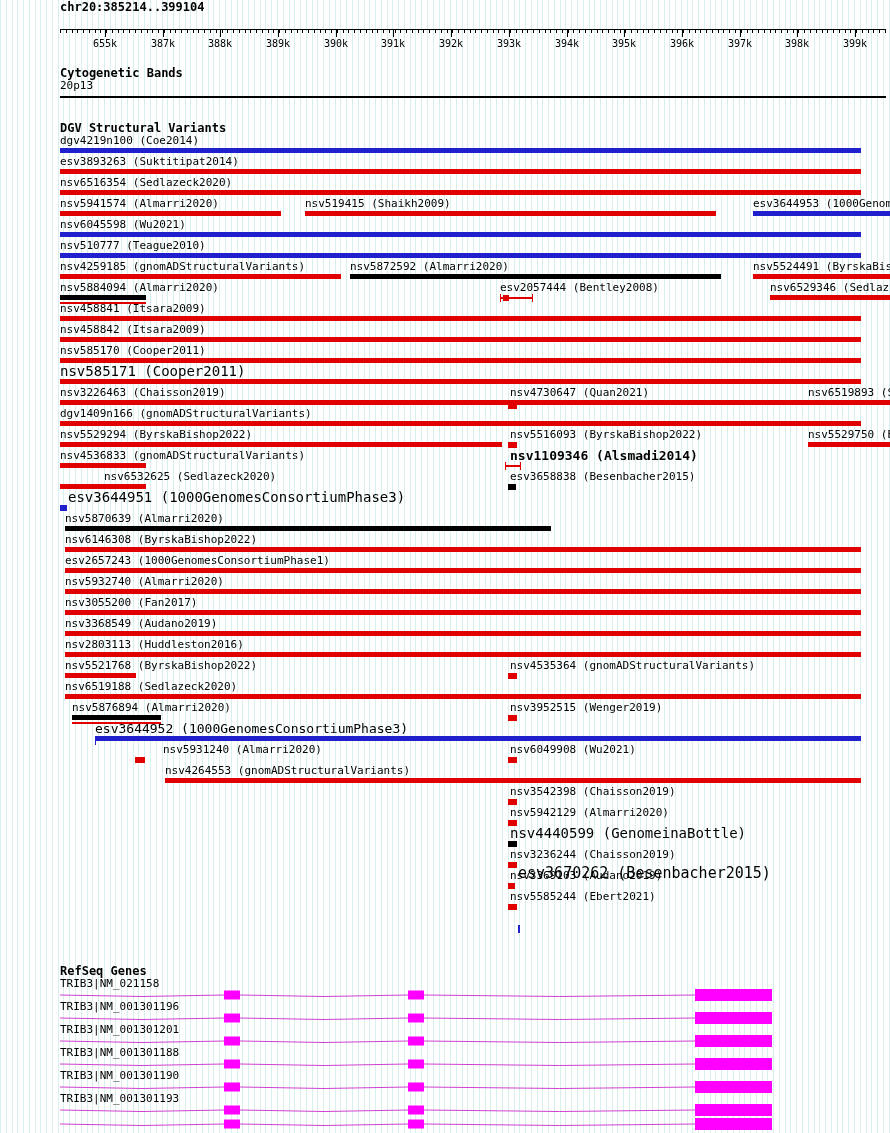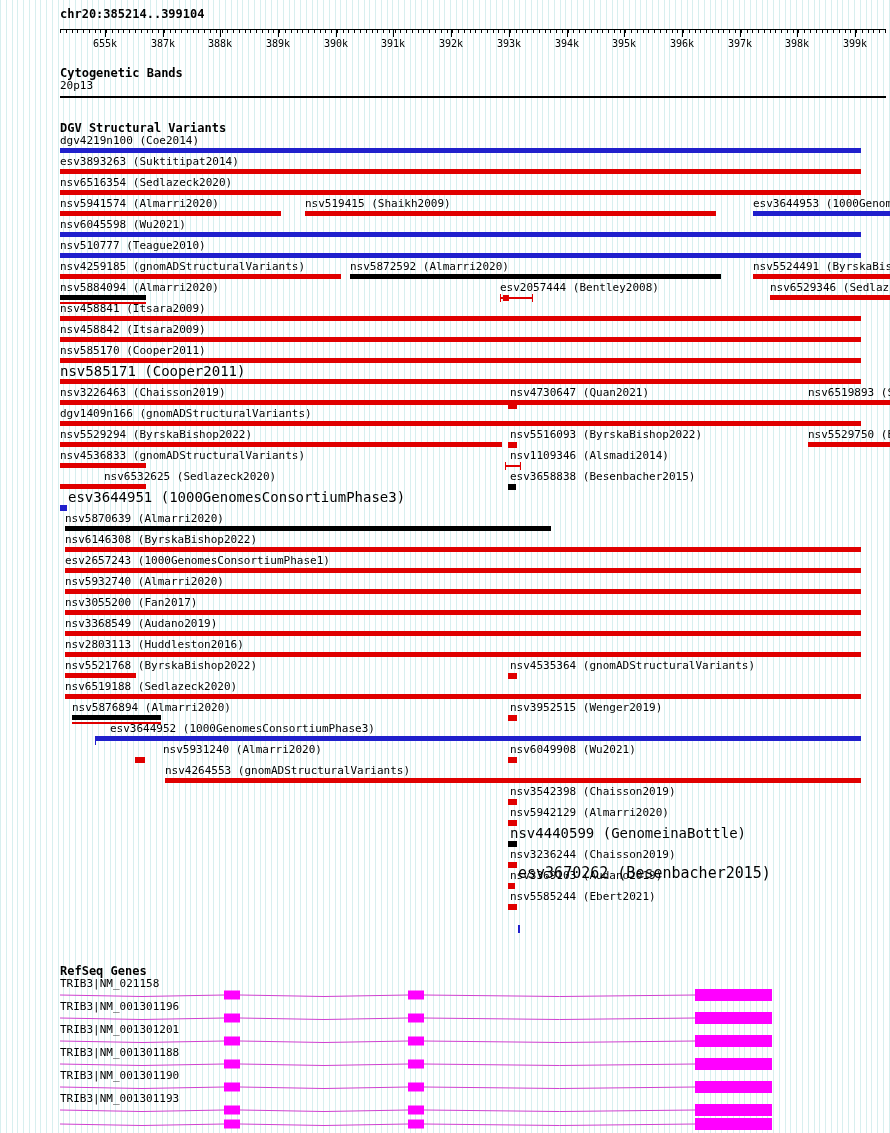--- a/index.html
+++ b/index.html
@@ -8,21 +8,21 @@
     background-image:repeating-linear-gradient(to right,#d8efef 0px,#d8efef 1px,transparent 1px,transparent 5.77px);
     font-family:"DejaVu Sans Mono",monospace;color:#000;
   }
   .hdr{position:absolute;font:bold 12px "DejaVu Sans Mono",monospace;white-space:pre;}
   .vlabel{position:absolute;font-size:11px;line-height:11px;white-space:pre;}
 </style>
 </head>
 <body>
 
 <div id="screen">
-  <div style="position:absolute;left:60px;top:7px;font:bold 12px 'DejaVu Sans Mono',monospace;white-space:pre;">chr20:385214..399104</div>
+  <div style="position:absolute;left:60px;top:0;font:bold 12px 'DejaVu Sans Mono',monospace;white-space:pre;">chr20:385214..399104</div>
   <div id="ruler">
       <div style="position: absolute; left: 60px; top: 29px; width: 826px; height: 1px; background: rgb(0, 0, 0);"></div>
       <div style="position: absolute; left: 60px; top: 30px; width: 1px; height: 3px; background: rgb(0, 0, 0);"></div>
       <div style="position: absolute; left: 66px; top: 30px; width: 1px; height: 3px; background: rgb(0, 0, 0);"></div>
       <div style="position: absolute; left: 72px; top: 30px; width: 1px; height: 3px; background: rgb(0, 0, 0);"></div>
       <div style="position: absolute; left: 77px; top: 30px; width: 1px; height: 3px; background: rgb(0, 0, 0);"></div>
       <div style="position: absolute; left: 83px; top: 30px; width: 1px; height: 3px; background: rgb(0, 0, 0);"></div>
       <div style="position: absolute; left: 89px; top: 30px; width: 1px; height: 3px; background: rgb(0, 0, 0);"></div>
       <div style="position: absolute; left: 95px; top: 30px; width: 1px; height: 3px; background: rgb(0, 0, 0);"></div>
       <div style="position: absolute; left: 100px; top: 30px; width: 1px; height: 3px; background: rgb(0, 0, 0);"></div>
@@ -247,21 +247,21 @@
       <div style="position: absolute; left: 60px; top: 408px; font-size: 11px; line-height: 11px; white-space: pre;">dgv1409n166 (gnomADStructuralVariants)</div>
       <div style="position: absolute; left: 60px; top: 421px; width: 801px; height: 5px; background: rgb(224, 0, 0);"></div>
       <div style="position: absolute; left: 60px; top: 429px; font-size: 11px; line-height: 11px; white-space: pre;">nsv5529294 (ByrskaBishop2022)</div>
       <div style="position: absolute; left: 60px; top: 442px; width: 442px; height: 5px; background: rgb(224, 0, 0);"></div>
       <div style="position: absolute; left: 510px; top: 429px; font-size: 11px; line-height: 11px; white-space: pre;">nsv5516093 (ByrskaBishop2022)</div>
       <div style="position: absolute; left: 508px; top: 442px; width: 9px; height: 6px; background: rgb(224, 0, 0);"></div>
       <div style="position: absolute; left: 808px; top: 429px; font-size: 11px; line-height: 11px; white-space: pre;">nsv5529750 (B</div>
       <div style="position: absolute; left: 808px; top: 442px; width: 82px; height: 5px; background: rgb(224, 0, 0);"></div>
       <div style="position: absolute; left: 60px; top: 450px; font-size: 11px; line-height: 11px; white-space: pre;">nsv4536833 (gnomADStructuralVariants)</div>
       <div style="position: absolute; left: 60px; top: 463px; width: 86px; height: 5px; background: rgb(224, 0, 0);"></div>
-      <div style="position: absolute; left: 510px; top: 450px; font-size: 11px; line-height: 11px; white-space: pre;">nsv1109346 (Alsmadi2014)</div>
+      <div style="position: absolute; left: 510px; top: 450px; font-size: 13px; line-height: 11px; white-space: pre; font-weight: bold;">nsv1109346 (Alsmadi2014)</div>
       <div style="position: absolute; left: 505px; top: 462px; width: 16px; height: 8px; border-left: 1px solid rgb(224, 0, 0); border-right: 1px solid rgb(224, 0, 0); box-sizing: border-box;">
         <div style="position: absolute; left: 0px; top: 3px; width: 100%; height: 2px; background: rgb(224, 0, 0);"></div>
       </div>
       <div style="position: absolute; left: 60px; top: 471px; font-size: 11px; line-height: 11px; white-space: pre; margin-left: 44px;">nsv6532625 (Sedlazeck2020)</div>
       <div style="position: absolute; left: 60px; top: 484px; width: 86px; height: 5px; background: rgb(224, 0, 0);"></div>
       <div style="position: absolute; left: 510px; top: 471px; font-size: 11px; line-height: 11px; white-space: pre;">esv3658838 (Besenbacher2015)</div>
       <div style="position: absolute; left: 508px; top: 484px; width: 8px; height: 6px; background: rgb(0, 0, 0);"></div>
       <div style="position: absolute; left: 68px; top: 492px; font-size: 14px; line-height: 11px; white-space: pre;">esv3644951 (1000GenomesConsortiumPhase3)</div>
       <div style="position: absolute; left: 60px; top: 505px; width: 7px; height: 6px; background: rgb(32, 32, 204);"></div>
       <div style="position: absolute; left: 65px; top: 513px; font-size: 11px; line-height: 11px; white-space: pre;">nsv5870639 (Almarri2020)</div>
@@ -282,21 +282,21 @@
       <div style="position: absolute; left: 65px; top: 673px; width: 71px; height: 5px; background: rgb(224, 0, 0);"></div>
       <div style="position: absolute; left: 510px; top: 660px; font-size: 11px; line-height: 11px; white-space: pre;">nsv4535364 (gnomADStructuralVariants)</div>
       <div style="position: absolute; left: 508px; top: 673px; width: 9px; height: 6px; background: rgb(224, 0, 0);"></div>
       <div style="position: absolute; left: 65px; top: 681px; font-size: 11px; line-height: 11px; white-space: pre;">nsv6519188 (Sedlazeck2020)</div>
       <div style="position: absolute; left: 65px; top: 694px; width: 796px; height: 5px; background: rgb(224, 0, 0);"></div>
       <div style="position: absolute; left: 72px; top: 702px; font-size: 11px; line-height: 11px; white-space: pre;">nsv5876894 (Almarri2020)</div>
       <div style="position: absolute; left: 72px; top: 715px; width: 89px; height: 5px; background: rgb(0, 0, 0);"></div>
       <div style="position: absolute; left: 72px; top: 722px; width: 89px; height: 2px; background: rgb(224, 0, 0);"></div>
       <div style="position: absolute; left: 510px; top: 702px; font-size: 11px; line-height: 11px; white-space: pre;">nsv3952515 (Wenger2019)</div>
       <div style="position: absolute; left: 508px; top: 715px; width: 9px; height: 6px; background: rgb(224, 0, 0);"></div>
-      <div style="position: absolute; left: 110px; top: 723px; font-size: 11px; line-height: 11px; white-space: pre;">esv3644952 (1000GenomesConsortiumPhase3)</div>
+      <div style="position: absolute; left: 95px; top: 723px; font-size: 13px; line-height: 11px; white-space: pre;">esv3644952 (1000GenomesConsortiumPhase3)</div>
       <div style="position: absolute; left: 95px; top: 736px; width: 766px; height: 5px; background: rgb(32, 32, 204);"></div>
       <div style="position: absolute; left: 95px; top: 736px; width: 1px; height: 9px; background: rgb(32, 32, 204);"></div>
       <div style="position: absolute; left: 163px; top: 744px; font-size: 11px; line-height: 11px; white-space: pre;">nsv5931240 (Almarri2020)</div>
       <div style="position: absolute; left: 135px; top: 757px; width: 10px; height: 6px; background: rgb(224, 0, 0);"></div>
       <div style="position: absolute; left: 510px; top: 744px; font-size: 11px; line-height: 11px; white-space: pre;">nsv6049908 (Wu2021)</div>
       <div style="position: absolute; left: 508px; top: 757px; width: 9px; height: 6px; background: rgb(224, 0, 0);"></div>
       <div style="position: absolute; left: 165px; top: 765px; font-size: 11px; line-height: 11px; white-space: pre;">nsv4264553 (gnomADStructuralVariants)</div>
       <div style="position: absolute; left: 165px; top: 778px; width: 696px; height: 5px; background: rgb(224, 0, 0);"></div>
       <div style="position: absolute; left: 510px; top: 786px; font-size: 11px; line-height: 11px; white-space: pre;">nsv3542398 (Chaisson2019)</div>
       <div style="position: absolute; left: 508px; top: 799px; width: 9px; height: 6px; background: rgb(224, 0, 0);"></div>

